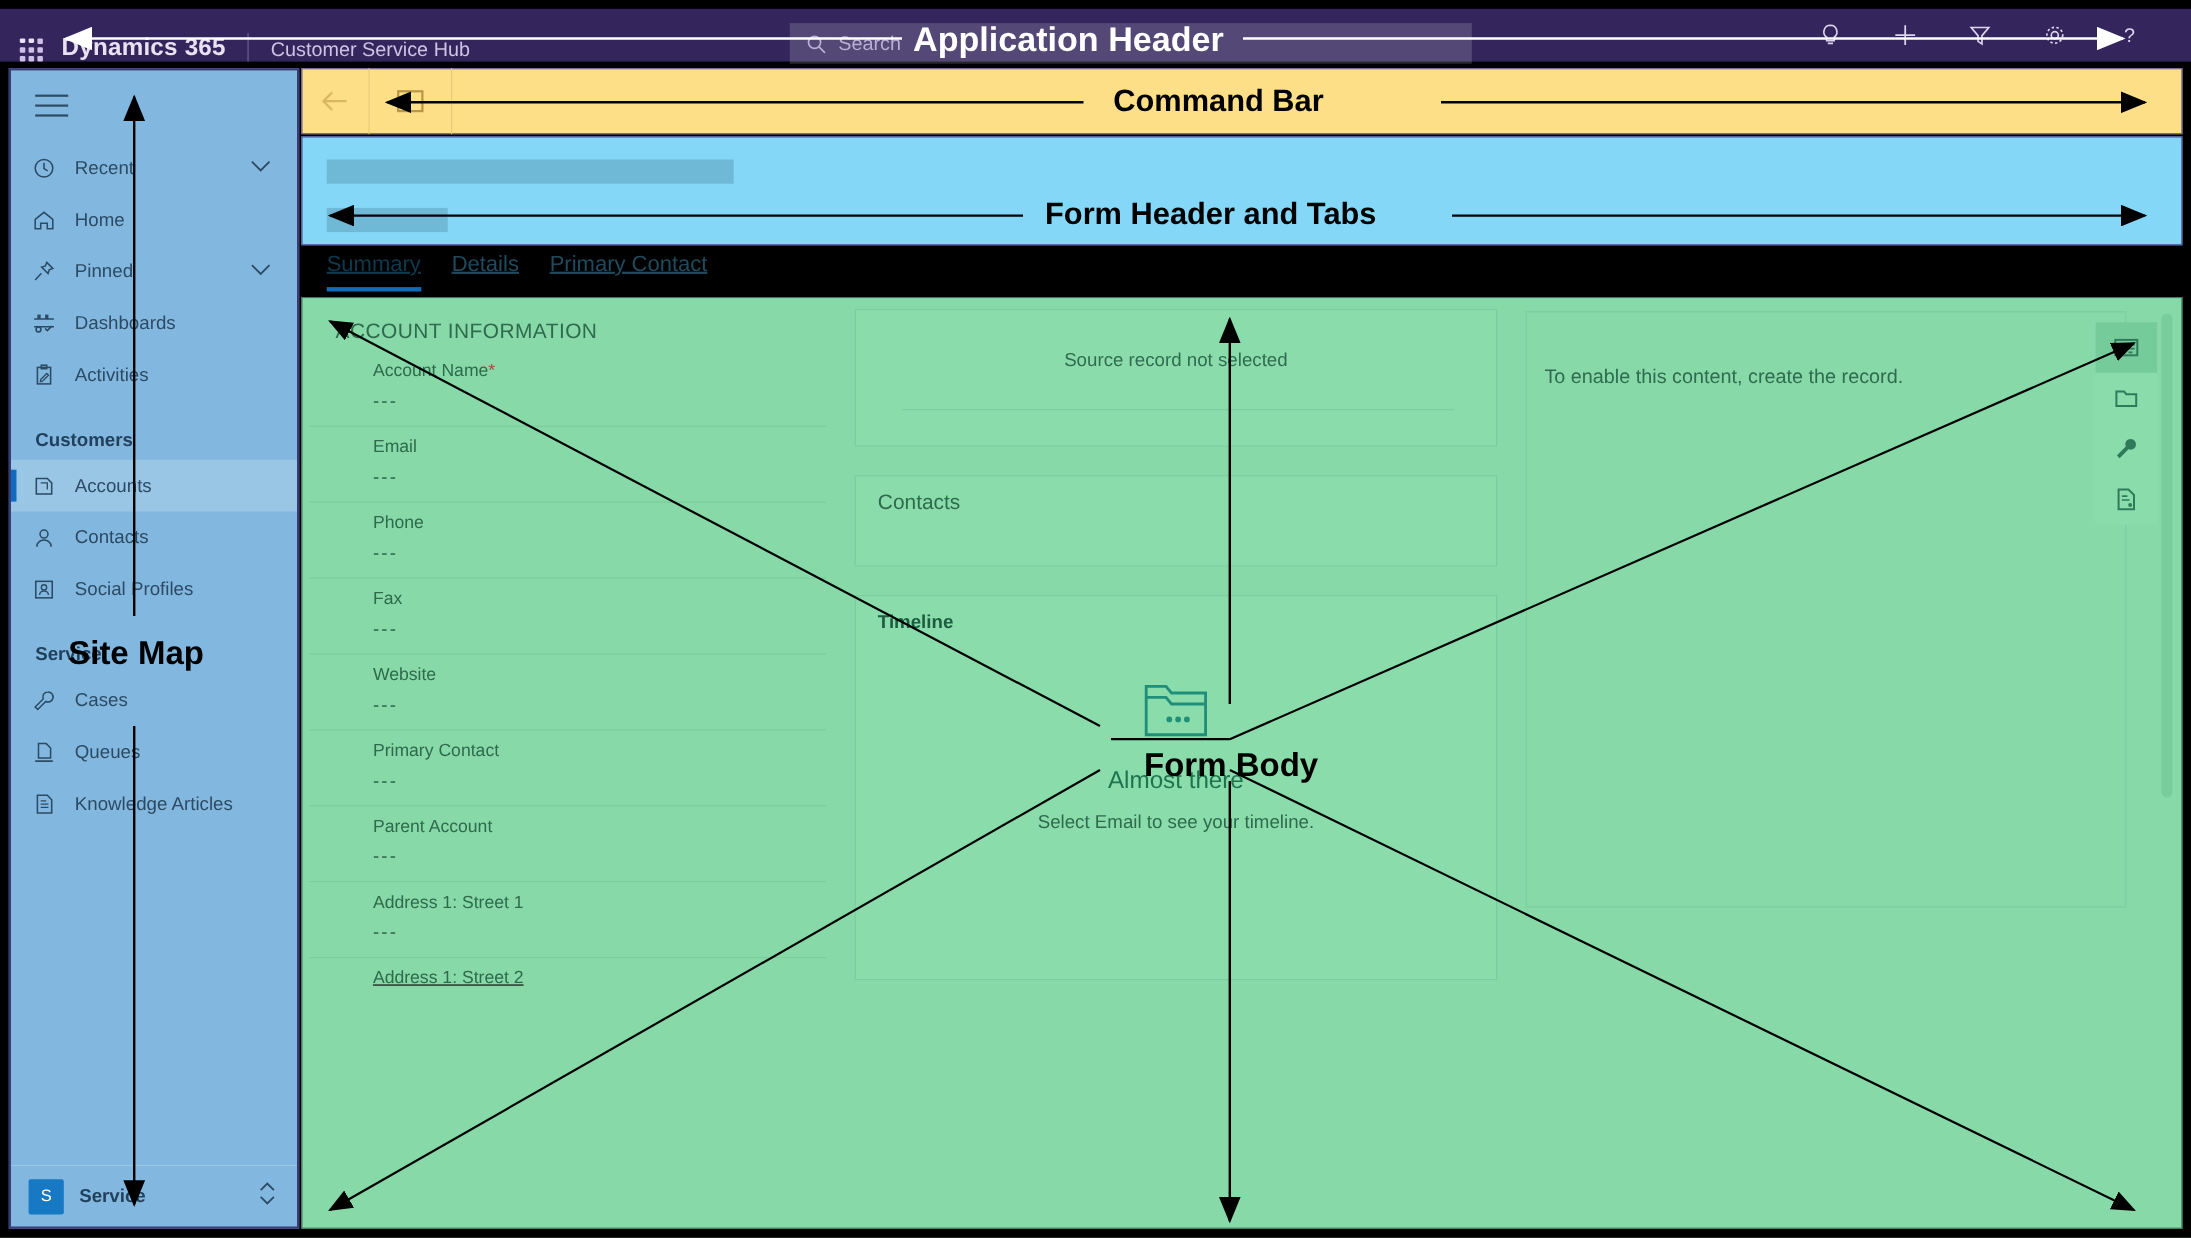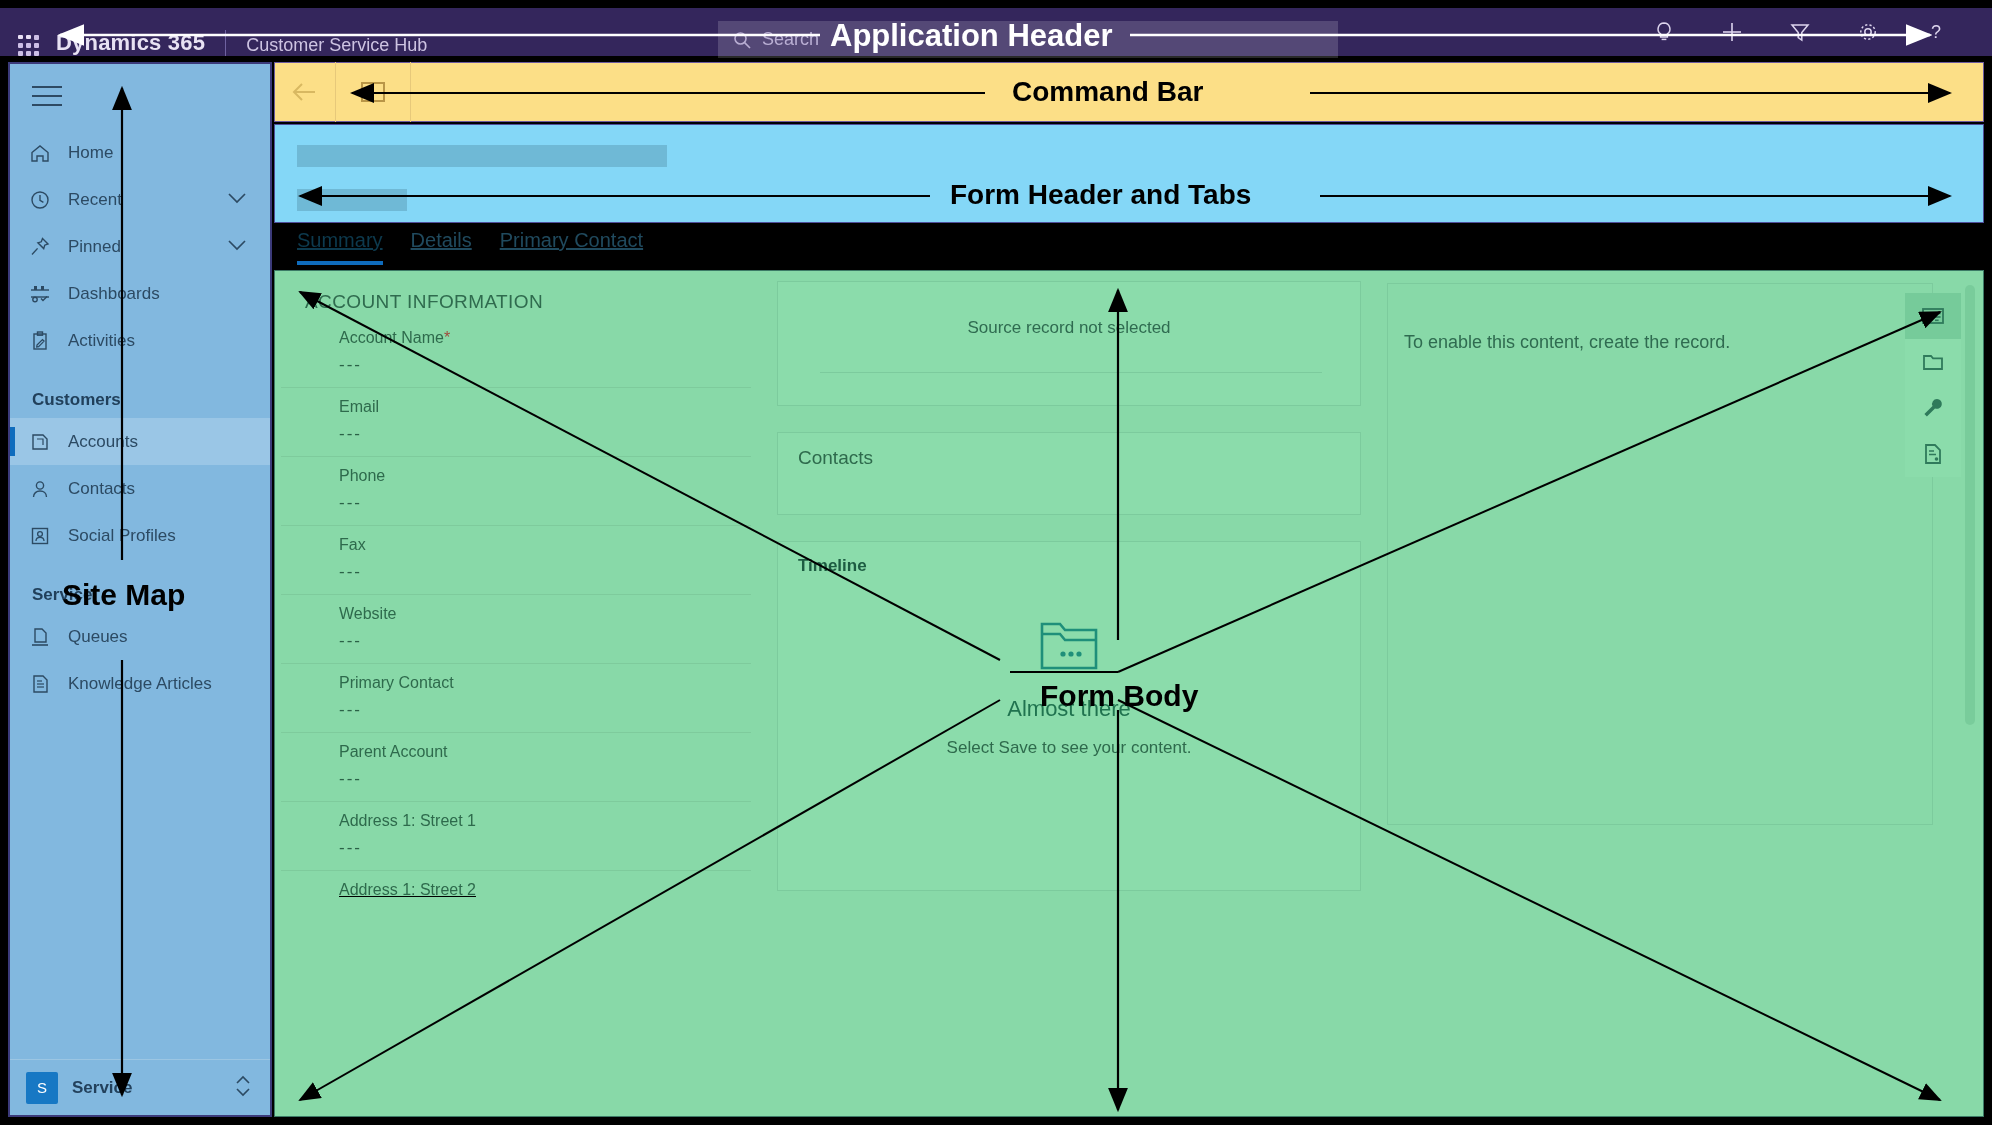--- a/index.html
+++ b/index.html
@@ -184,39 +184,39 @@
     <div class="hamburger">
         <i></i>
         <i></i>
         <i></i>
       </div>
     <div class="spacer-sm"></div>
 
     <div class="nav-item">
       <span class="nav-ico">
         <svg width="22" height="22" viewBox="0 0 22 22">
-            <path d="M3 10.5 11 4l8 6.5V19h-5v-5H8v5H3z" fill="none" stroke="#2c4a63" stroke-width="1.4"></path>
-          </svg>
-      </span>
-      <span class="nav-lbl">Home</span>
-    </div>
-
-    <div class="nav-item">
-      <span class="nav-ico">
-        <svg width="22" height="22" viewBox="0 0 22 22">
             <circle cx="11" cy="11" r="8" fill="none" stroke="#2c4a63" stroke-width="1.4"></circle>
             <path d="M11 6v5.3l3.4 2" fill="none" stroke="#2c4a63" stroke-width="1.4"></path>
           </svg>
       </span>
       <span class="nav-lbl">Recent</span>
       <span class="chev">
         <svg width="22" height="14" viewBox="0 0 22 14">
             <path d="M3 3l8 8 8-8" fill="none" stroke="#2c4a63" stroke-width="1.7"></path>
           </svg>
       </span>
+    </div>
+
+    <div class="nav-item">
+      <span class="nav-ico">
+        <svg width="22" height="22" viewBox="0 0 22 22">
+            <path d="M3 10.5 11 4l8 6.5V19h-5v-5H8v5H3z" fill="none" stroke="#2c4a63" stroke-width="1.4"></path>
+          </svg>
+      </span>
+      <span class="nav-lbl">Home</span>
     </div>
 
     <div class="nav-item">
       <span class="nav-ico">
         <svg width="22" height="22" viewBox="0 0 22 22">
             <path d="M13.5 2.5 19 8l-3.3 1.2-1 3.4-5.8-5.8 3.4-1z" fill="none" stroke="#2c4a63" stroke-width="1.4"></path>
             <line x1="8.6" y1="12.4" x2="3" y2="18.5" stroke="#2c4a63" stroke-width="1.4"></line>
           </svg>
       </span>
       <span class="nav-lbl">Pinned</span>
@@ -281,20 +281,28 @@
             <rect x="3.5" y="3.5" width="15" height="15" fill="none" stroke="#2c4a63" stroke-width="1.4"></rect>
             <circle cx="11" cy="9" r="2.4" fill="none" stroke="#2c4a63" stroke-width="1.3"></circle>
             <path d="M7 16c0-2.3 1.8-3.6 4-3.6s4 1.3 4 3.6" fill="none" stroke="#2c4a63" stroke-width="1.3"></path>
           </svg>
       </span>
       <span class="nav-lbl">Social Profiles</span>
     </div>
 
     <div class="nav-group">Service</div>
 
+    <div class="nav-item">
+      <span class="nav-ico">
+        <svg width="22" height="22" viewBox="0 0 22 22">
+            <path d="M14.5 3a4.6 4.6 0 0 0-4.2 6.4L3 16.7 5.3 19l7.3-7.3A4.6 4.6 0 1 0 14.5 3z" fill="none" stroke="#2c4a63" stroke-width="1.4"></path>
+          </svg>
+      </span>
+      <span class="nav-lbl">Cases</span>
+    </div>
 
     <div class="nav-item">
       <span class="nav-ico">
         <svg width="22" height="22" viewBox="0 0 22 22">
             <path d="M6 3h7l4 4v9H6z" fill="none" stroke="#2c4a63" stroke-width="1.4"></path>
             <line x1="3" y1="19" x2="19" y2="19" stroke="#2c4a63" stroke-width="1.6"></line>
           </svg>
       </span>
       <span class="nav-lbl">Queues</span>
     </div>
@@ -406,21 +414,21 @@
             <div class="tl-ico">
               <svg width="62" height="58" viewBox="0 0 62 58">
                 <path d="M4 8h18l5 6h31v38H4z" fill="none" stroke="#1f8f7a" stroke-width="2.6"></path>
                 <path d="M4 18h18l5 6h31" fill="none" stroke="#1f8f7a" stroke-width="2.6"></path>
                 <circle cx="25" cy="38" r="2.6" fill="#1f8f7a"></circle>
                 <circle cx="33" cy="38" r="2.6" fill="#1f8f7a"></circle>
                 <circle cx="41" cy="38" r="2.6" fill="#1f8f7a"></circle>
               </svg>
             </div>
             <div class="tl-title">Almost there</div>
-            <div class="tl-sub">Select Save to see your content.</div>
+            <div class="tl-sub">Select Email to see your timeline.</div>
           </div>
         </div>
       </div>
 
       <div class="col-right">
         <div class="card-right">
           <div class="t">To enable this content, create the record.</div>
         </div>
 
         <div class="rail" style="top:12px;">

